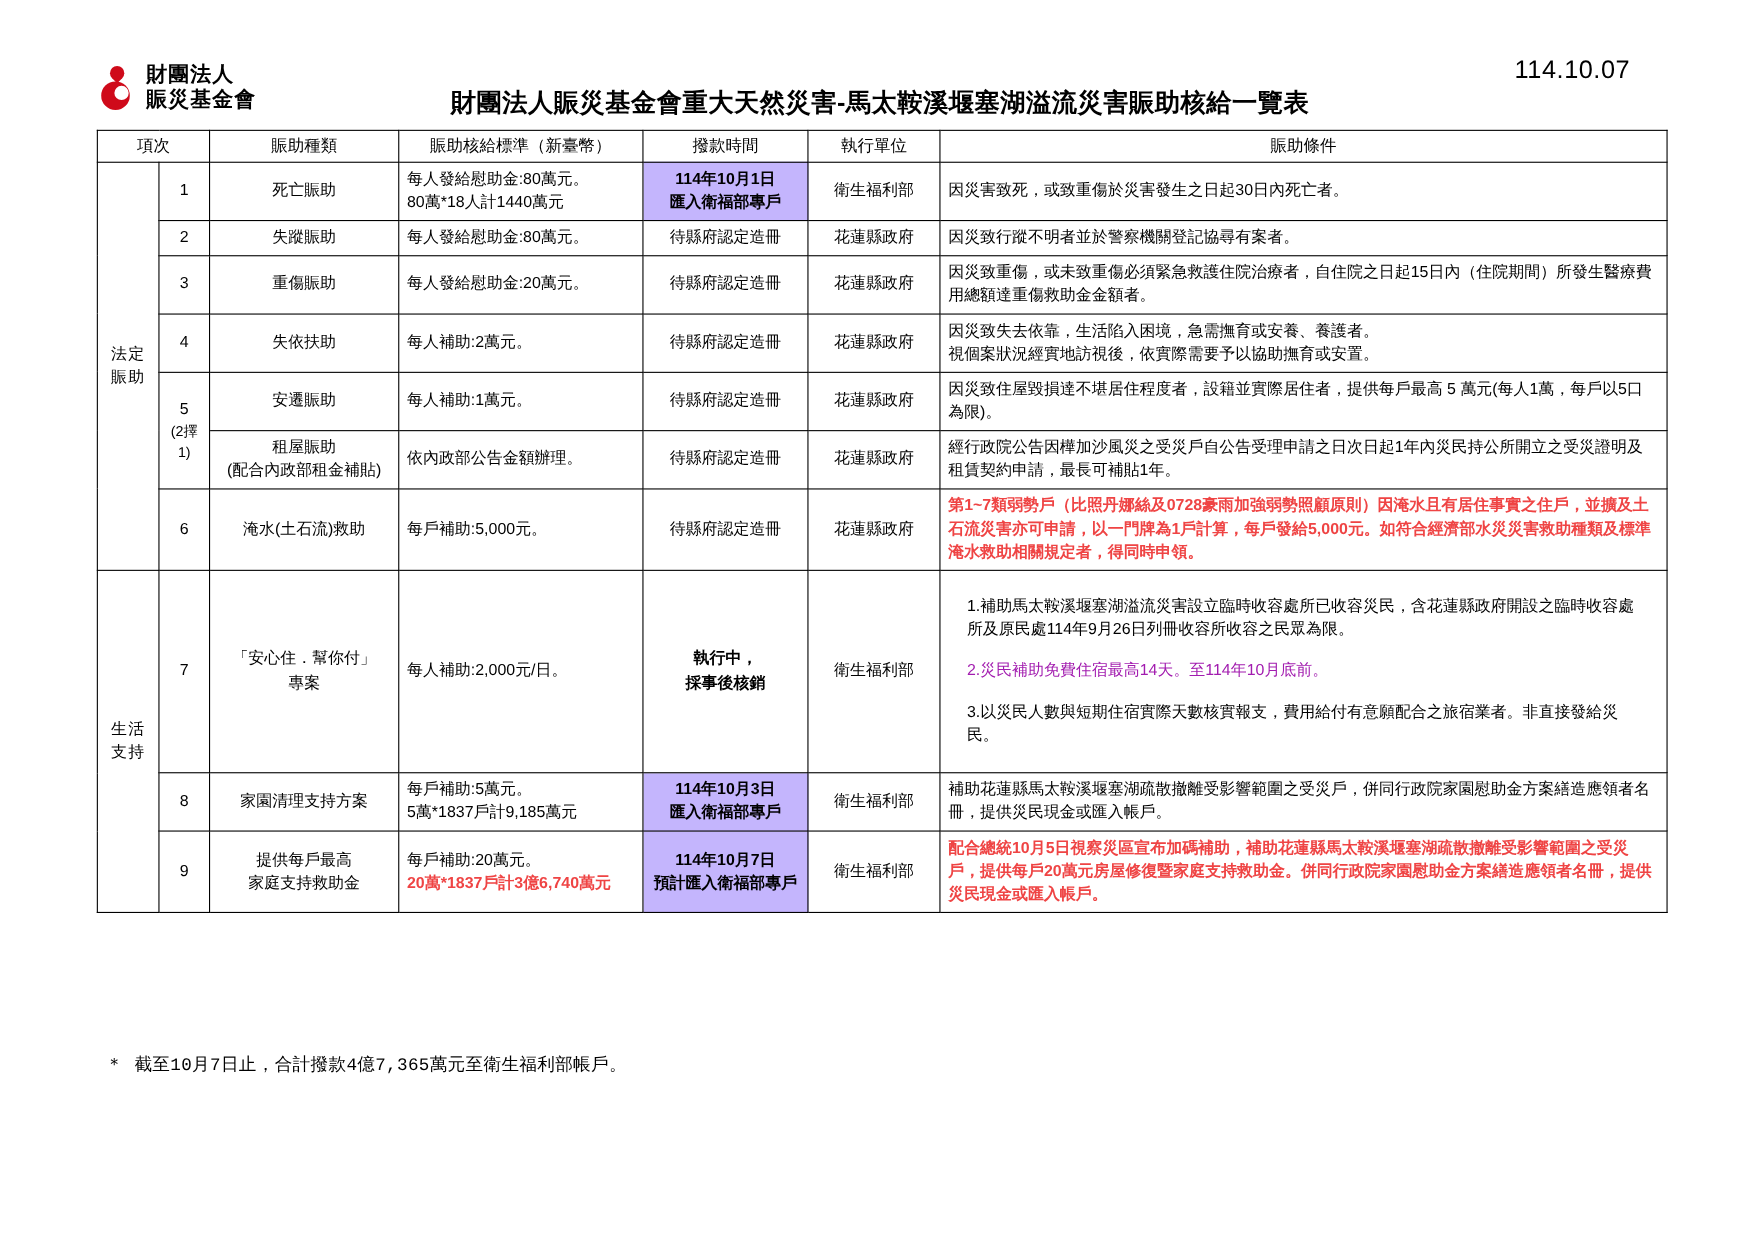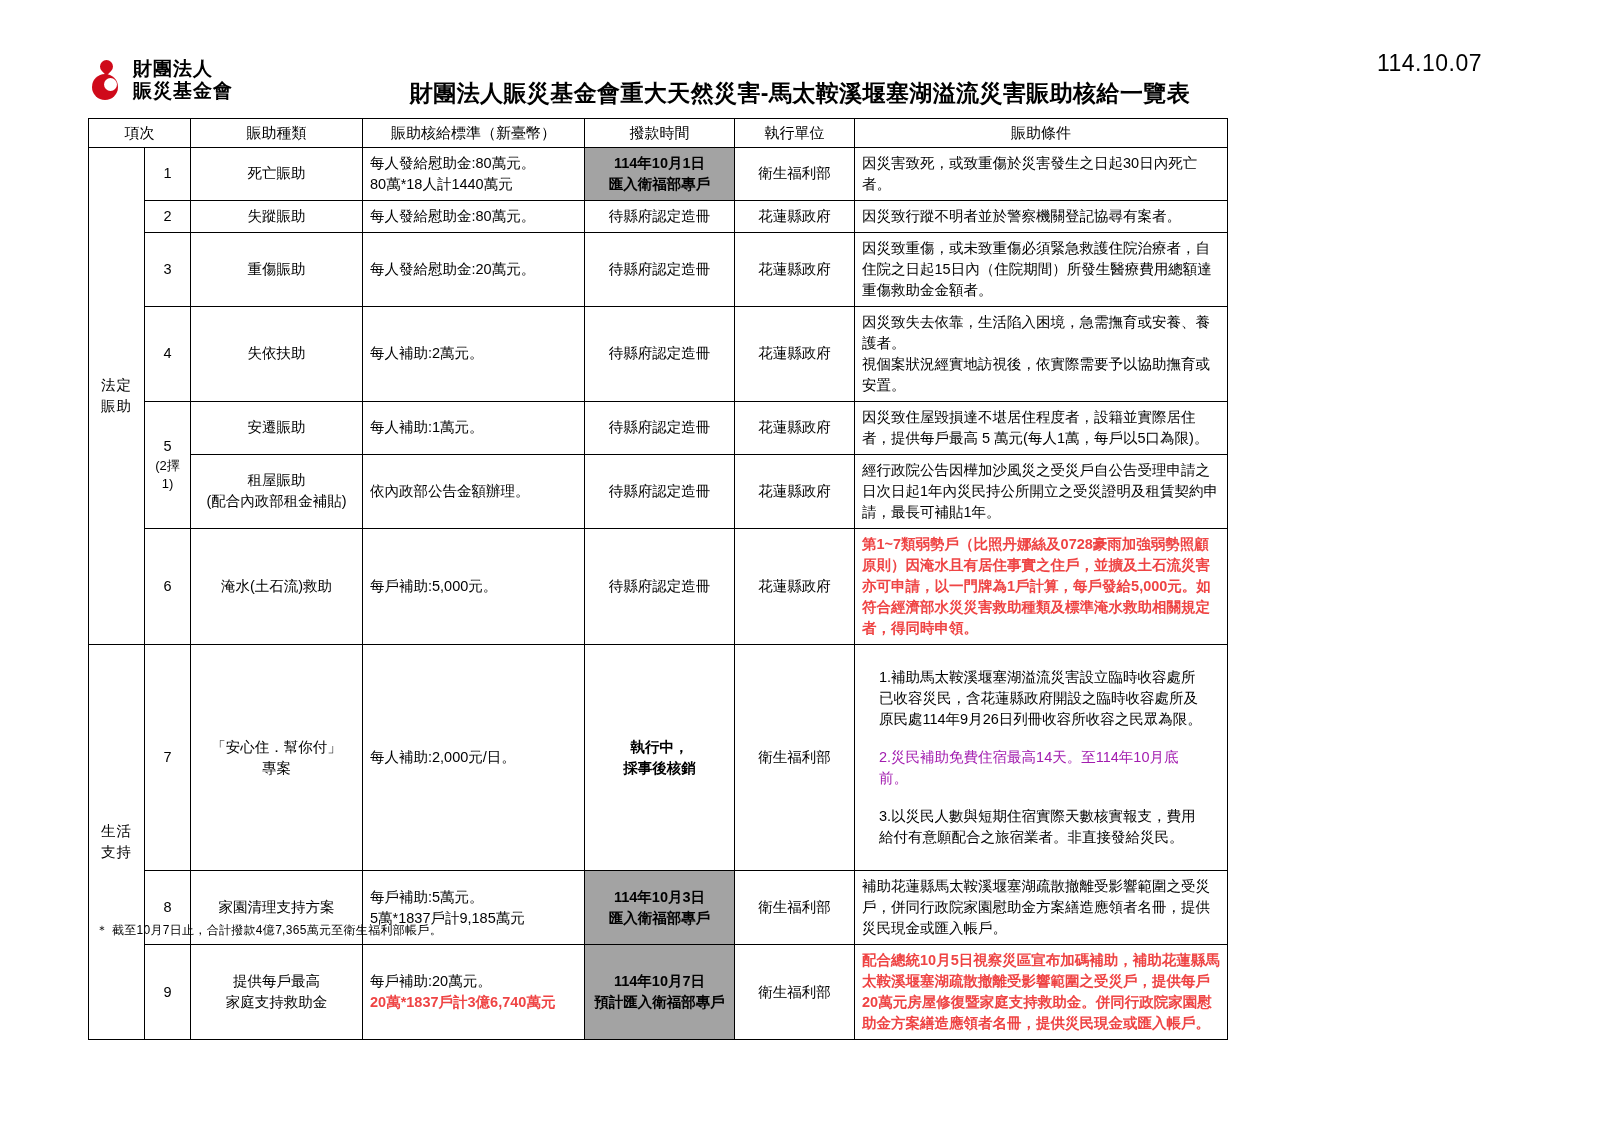--- a/index.html
+++ b/index.html
@@ -73,21 +73,21 @@
     font-weight: bold;
     font-size: 23px;
     letter-spacing: 0.4px;
   }
 
   
   table.sheet {
     position: absolute;
     left: 88px;
     top: 118px;
-    width: 1140px;
+    width: 1428px;
     border-collapse: collapse;
     table-layout: fixed;
   }
   table.sheet th, table.sheet td {
     border: 1px solid #000000;
     padding: 5px 7px;
     font-size: 14.5px;
     vertical-align: middle;
     line-height: 1.45;
   }
@@ -117,31 +117,32 @@
     font-size: 15px;
     line-height: 1.3;
   }
   .rownum small { font-size: 13px; display: block; }
   .kind { text-align: center; margin-top: 28px; }
   .std { text-align: left; }
   .time { text-align: center; }
   .unit { text-align: center; }
   .cond { text-align: left; }
 
-  .hl-yellow { background: #a3a3a3; font-weight: bold; }
+  .hl-yellow { background: #c4b5fd; font-weight: bold; }
   .red { color: #a21caf; }
   .red-b { color: #ef4444; font-weight: bold; }
   .bold { font-weight: bold; }
 
   .footnote {
     position: absolute;
     left: 96px;
-    top: 922px;
-    font-size: 12px;
+    top: 958px;
+    font-size: 16px;
     letter-spacing: 0.3px;
+    font-family: Liberation Mono, monospace;
   }
   .ol { margin: 0; padding: 0; list-style: none; }
   .ol li { margin: 17px; padding: 0; }
 </style>
 </head>
 <body>
 
 <div class="page">
 
   <div class="doc-date">114.10.07</div>

